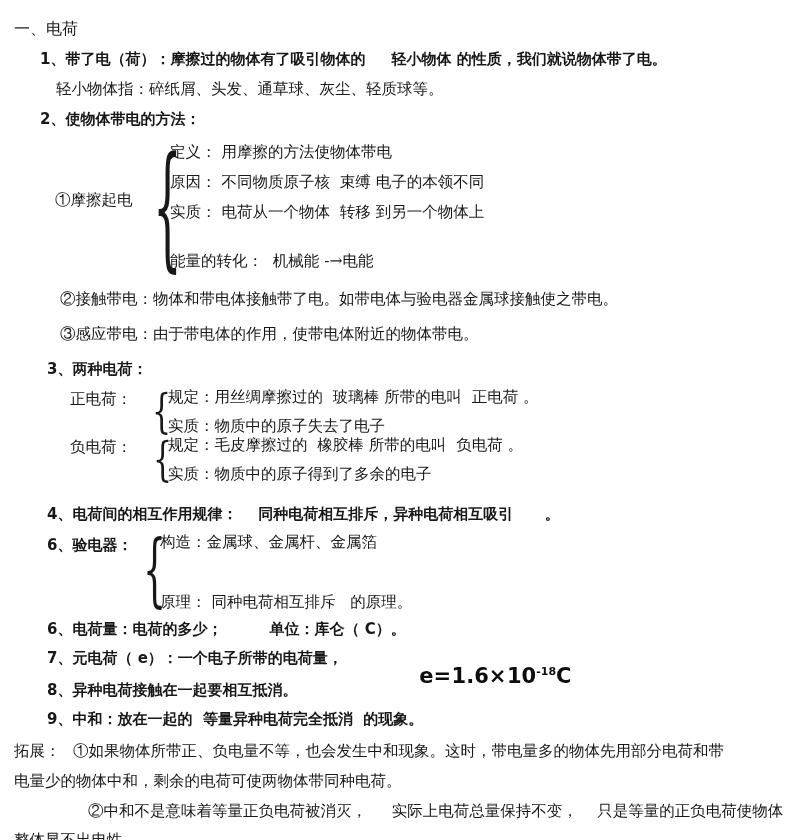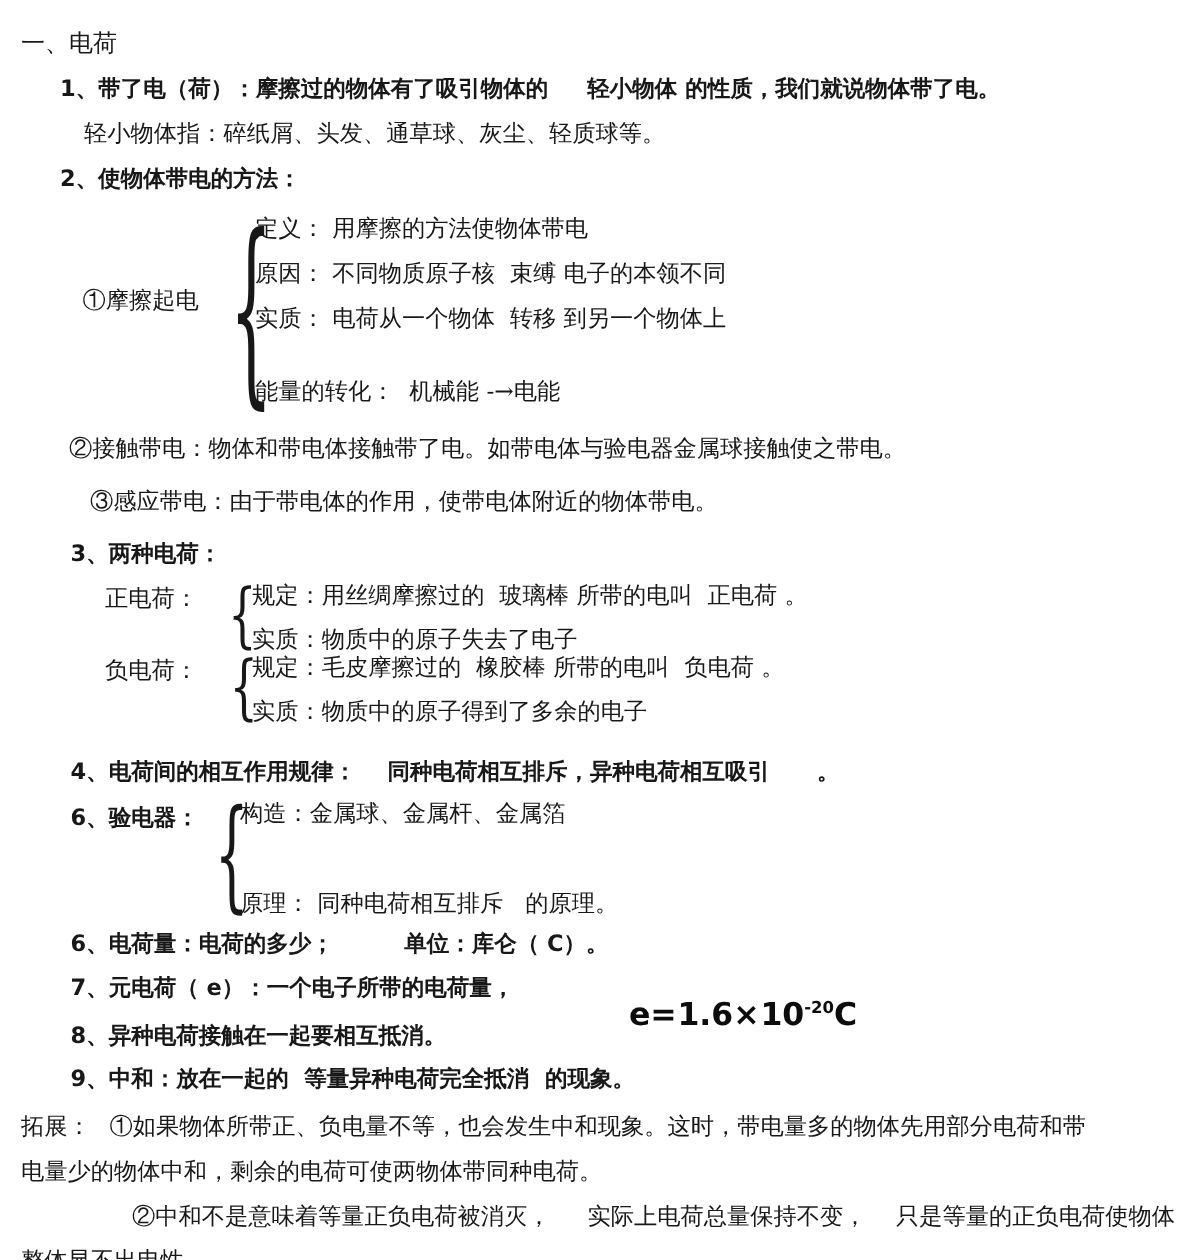--- a/index.html
+++ b/index.html
@@ -77,21 +77,21 @@
 
   <div class="ln" style="left:55px; top:182px;">①摩擦起电</div>
 
   <div class="brace" style="left:153px; top:128px; font-size:58px; transform: scaleY(2.32) scaleX(0.78);">{</div>
 
   <div class="ln" style="left:170px; top:134px;">定义： 用摩擦的方法使物体带电</div>
   <div class="ln" style="left:170px; top:164px;">原因： 不同物质原子核  束缚 电子的本领不同</div>
   <div class="ln" style="left:170px; top:194px;text-align:center;">实质： 电荷从一个物体  转移 到另一个物体上</div>
   <div class="ln" style="left:170px; top:243px;">能量的转化：  机械能 -→电能</div>
 
-  <div class="ln" style="left:46px; top:281px;">②接触带电：物体和带电体接触带了电。如带电体与验电器金属球接触使之带电。</div>
+  <div class="ln" style="left:60px; top:281px;">②接触带电：物体和带电体接触带了电。如带电体与验电器金属球接触使之带电。</div>
   <div class="ln" style="left:60px; top:316px;">③感应带电：由于带电体的作用，使带电体附近的物体带电。</div>
 
   <div class="ln num" style="left:47px; top:351px;">3、两种电荷：</div>
 
   <div class="ln" style="left:70px; top:381px;">正电荷：</div>
   <div class="brace" style="left:152px; top:376px; font-size:40px; transform: scaleY(1.18) scaleX(0.75);">{</div>
   <div class="ln" style="left:168px; top:379px;">规定：用丝绸摩擦过的  玻璃棒 所带的电叫  正电荷 。</div>
   <div class="ln" style="left:168px; top:408px;">实质：物质中的原子失去了电子</div>
 
   <div class="ln" style="left:70px; top:429px;">负电荷：</div>
@@ -104,21 +104,21 @@
   <div class="ln num" style="left:47px; top:527px;">6、验电器：</div>
   <div class="brace" style="left:143px; top:518px; font-size:50px; transform: scaleY(1.62) scaleX(0.72);">{</div>
   <div class="ln" style="left:160px; top:524px;">构造：金属球、金属杆、金属箔</div>
   <div class="ln" style="left:160px; top:584px;">原理： 同种电荷相互排斥   的原理。</div>
 
   <div class="ln num" style="left:47px; top:611px;">6、电荷量：电荷的多少；         单位：库仑（ C）。</div>
 
   <div class="ln num" style="left:47px; top:640px;">7、元电荷（ e）：一个电子所带的电荷量，</div>
 
   <div class="formula" style="left:390px; top:634px;">
-    <span>e</span><span class="sp">=</span><span>1.6</span><span class="sp">×</span><span>10</span><span class="sup">-20</span><span class="sp">C</span>
+    <span>e</span><span class="sp">=</span><span>1.6</span><span class="sp">×</span><span>10</span><span class="sup">-18</span><span class="sp">C</span>
   </div>
 
   <div class="ln num" style="left:47px; top:672px;">8、异种电荷接触在一起要相互抵消。</div>
 
   <div class="ln num" style="left:47px; top:701px;">9、中和：放在一起的  等量异种电荷完全抵消  的现象。</div>
 
   <div class="ln" style="left:14px; top:733px;">拓展：</div>
   <div class="ln" style="left:73px; top:733px;">①如果物体所带正、负电量不等，也会发生中和现象。这时，带电量多的物体先用部分电荷和带</div>
   <div class="ln" style="left:14px; top:763px;">电量少的物体中和，剩余的电荷可使两物体带同种电荷。</div>
   <div class="ln" style="left:88px; top:793px;">②中和不是意味着等量正负电荷被消灭，     实际上电荷总量保持不变，    只是等量的正负电荷使物体</div>

